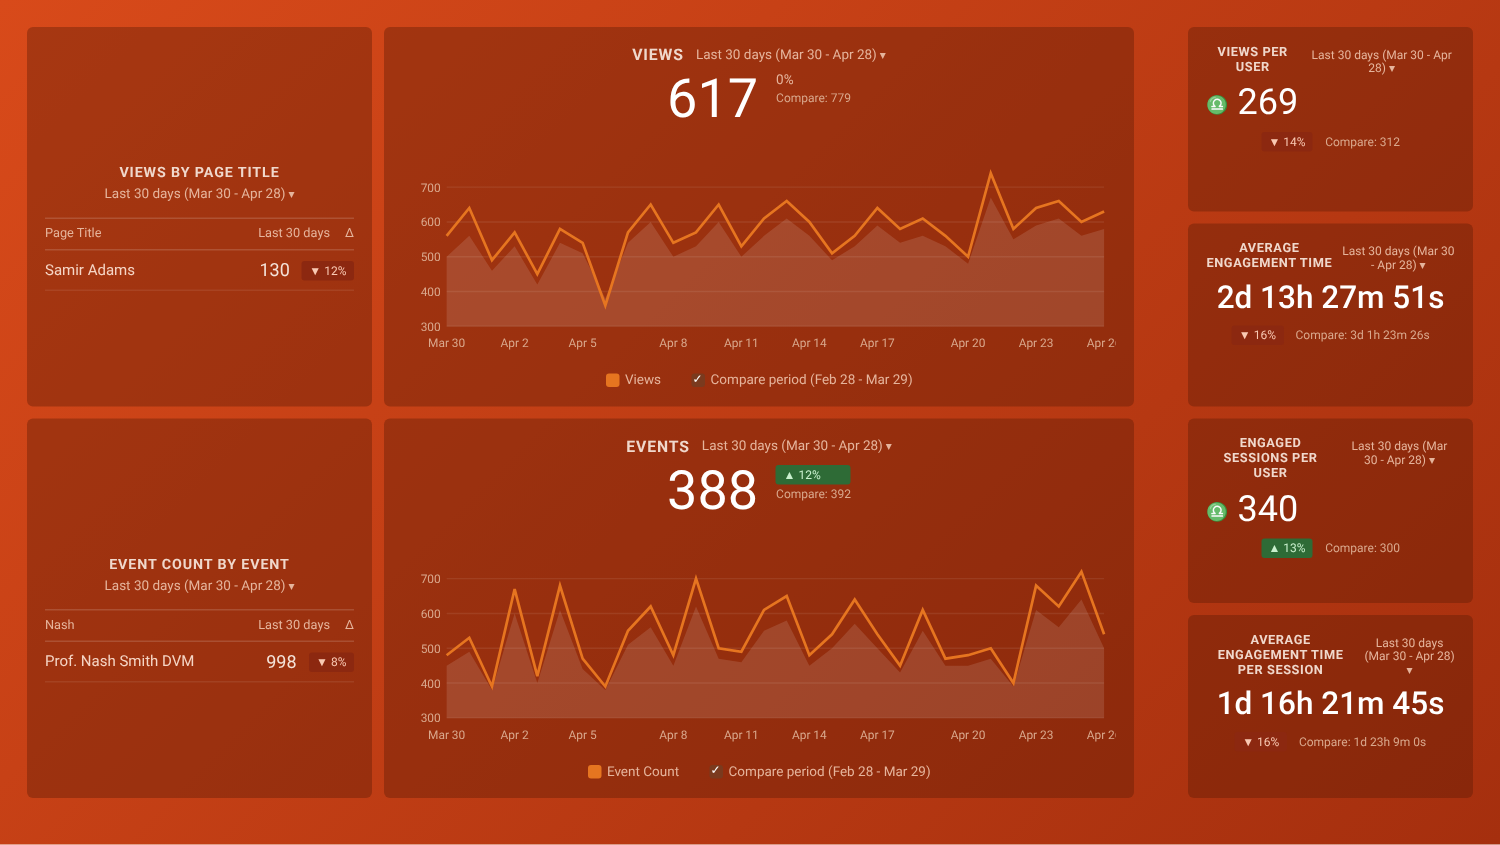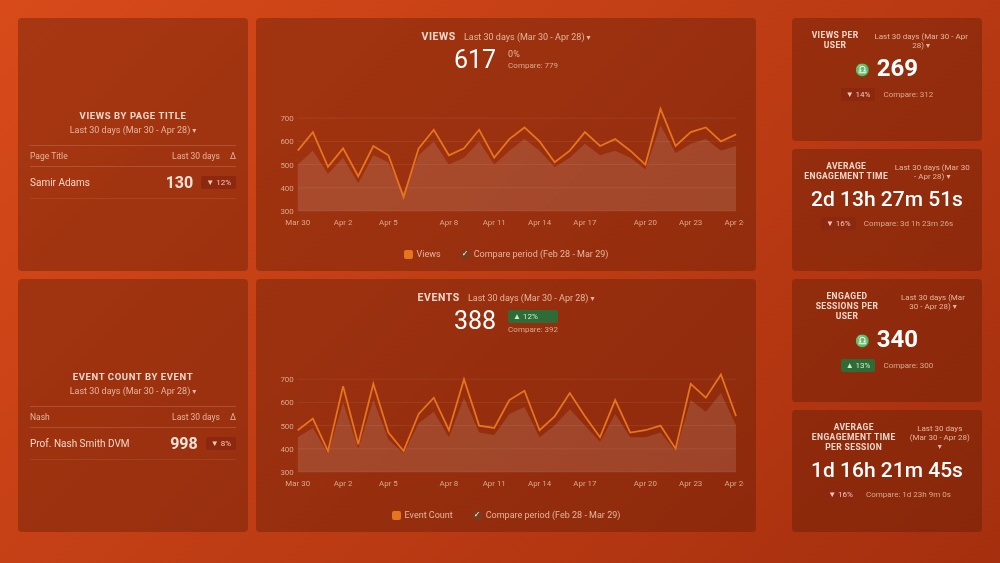--- a/index.html
+++ b/index.html
@@ -62,54 +62,54 @@
   }
   .table-head .th-right { display:flex; gap:10px; }
   .table-row {
     display: flex;
     justify-content: space-between;
     align-items: center;
     padding: 6px 0;
     border-bottom: 1px solid rgba(255,255,255,0.08);
   }
   .table-row .name { font-size: 10px; color: #f5d5c5; }
-  .table-row .val { font-size: 16px; font-weight: 700; color: #f4e3d9; margin-left:auto; margin-right:8px; }
+  .table-row .val { font-size: 12px; font-weight: 400; color: #f4e3d9; margin-left:auto; margin-right:8px; }
   .badge {
     font-size: 8px;
     padding: 2px 5px;
     border-radius: 2px;
     display: inline-flex;
     align-items: center;
     gap: 2px;
   }
   .badge.down { background: #8c2810; color: #f9c9b3; }
   .badge.up { background: #2e6b36; color: #c9f0cd; }
   .main-title-row {
     display:flex;
     align-items:center;
     justify-content:center;
     gap:8px;
   }
   .main-title { font-size: 10.5px; font-weight: 700; letter-spacing: 0.6px; color:#f0d8cc; }
   .main-sub { font-size: 9px; color: #e5b49c; cursor:pointer; }
   .big-row { display:flex; align-items:flex-start; justify-content:center; gap:12px; margin-top:2px;}
-  .big-num { font-size: 25px; font-weight: 400; color:#fff; }
+  .big-num { font-size: 36px; font-weight: 400; color:#fff; }
   .stat-col { display:flex; flex-direction:column; gap:2px; padding-top:4px;}
   .stat-col .compare { font-size: 8px; color:#d9a88d; }
   .zero { font-size: 9px; color:#e5b49c;}
   .chart-area { flex:1; position: relative; }
   svg.chart { width:100%; height:100%; }
   .legend { display:flex; justify-content:center; gap:20px; font-size:9px; color:#e5b49c; margin-top:4px;}
   .legend .box { display:inline-block; width:9px; height:9px; border-radius:2px; margin-right:4px; vertical-align:middle;}
   .box.orange { background:#e67520; }
   .box.check { background:#7a3a1e; position:relative;}
   .box.check::after { content:"✓"; position:absolute; font-size:8px; top:-1px; left:1px; color:#fff;}
   .tiny-title { font-size: 8.5px; font-weight: 700; letter-spacing: 0.4px; color:#f0d8cc; text-align:center;}
   .tiny-sub { font-size:8px; color:#e5b49c; text-align:center; cursor:pointer; margin-top:2px;}
-  .tiny-big { font-size: 24px; font-weight: 700; color:#fff; text-align:center; margin-top:4px;}
+  .tiny-big { font-size: 24px; font-weight: 400; color:#fff; text-align:left; margin-top:4px;}
   .tiny-icon { display:inline-block; margin-right:6px; color:#d9a88d; font-size:12px; vertical-align:middle;}
   .tiny-row { display:flex; justify-content:center; align-items:center; gap:8px; margin-top:6px;}
   .tiny-row .compare { font-size:8px; color:#d9a88d;}
   .right-card-top { display:flex; justify-content:center; gap:6px;}
   .wide-num { font-size: 21px; font-weight:500; text-align:center; margin-top:6px; white-space:nowrap;}
 </style>
 </head>
 <body>
 
 <div class="grid">

